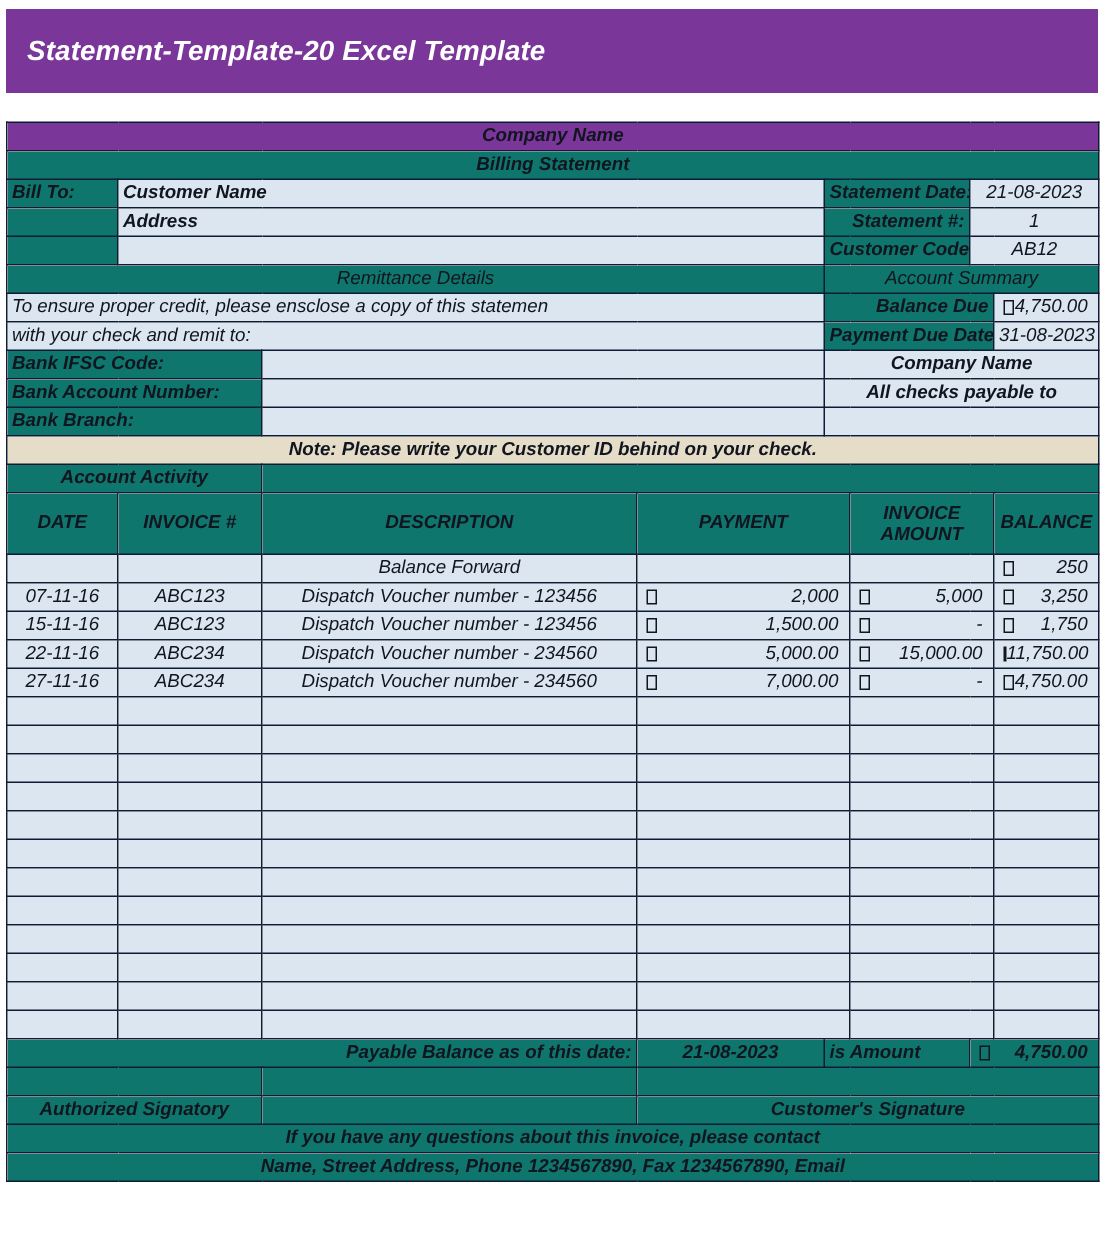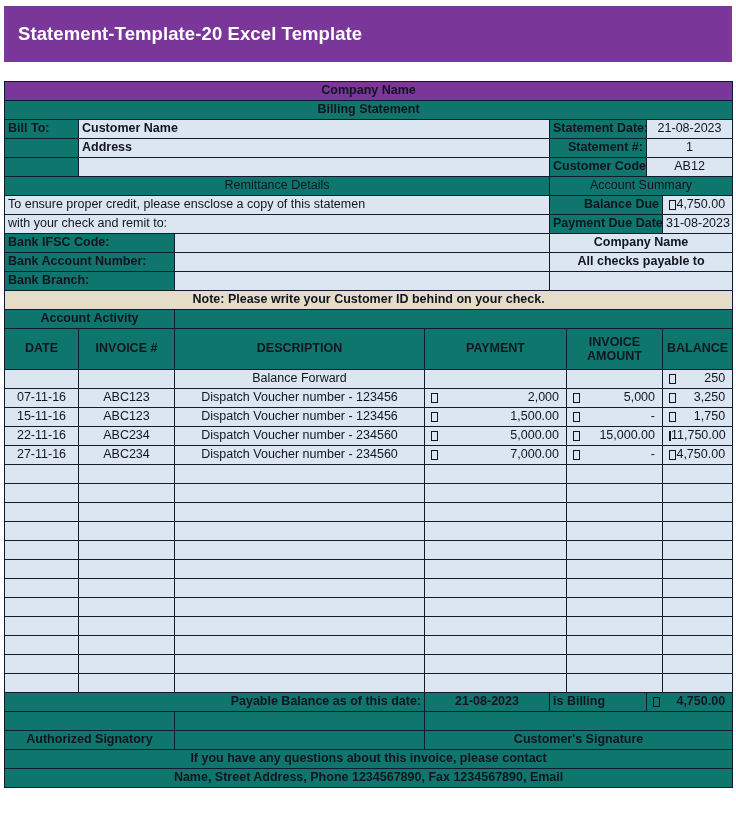--- a/index.html
+++ b/index.html
@@ -3,21 +3,21 @@
 <meta charset="utf-8">
 <style>
   * { box-sizing: border-box; }
   html, body {
     margin: 0; padding: 0;
     width: 736px; height: 840px;
     background: #ffffff;
     font-family: "Liberation Sans", sans-serif;
     overflow: hidden;
   }
-  .page { position: relative; width: 672px; height: 840px; background:#fff; }
+  .page { position: relative; width: 672px; height: 840px; background:#fff;font-style:italic; }
 
   
   .banner {
     position: absolute; left: 4px; top: 6px; width: 728px; height: 56px;
     background: #7a3699;
     display: flex; align-items: center; justify-content: space-between;
     padding: 0 16px 0 14px;
   }
   .banner-title {
     color: #ffffff; font-size: 18.5px; font-weight: bold;
@@ -378,21 +378,21 @@
           <td class="light" colspan="2"></td>
           <td class="light" colspan="2"></td>
           <td class="light"></td>
         </tr>
       </tbody>
 
     <tbody>
         <tr>
       <td colspan="3" class="blue r b mid">Payable Balance as of this date:</td>
       <td class="blue c b mid">21-08-2023</td>
-      <td colspan="2" class="blue l b mid">is Billing</td>
+      <td colspan="2" class="blue l b mid">is Amount</td>
       <td colspan="2" class="blue">
         <div class="money">
               <span class="cur"></span>
         <span class="amt b">4,750.00</span>
             </div>
       </td>
     </tr>
 
     <tr>
       <td colspan="2" class="blue"></td>

